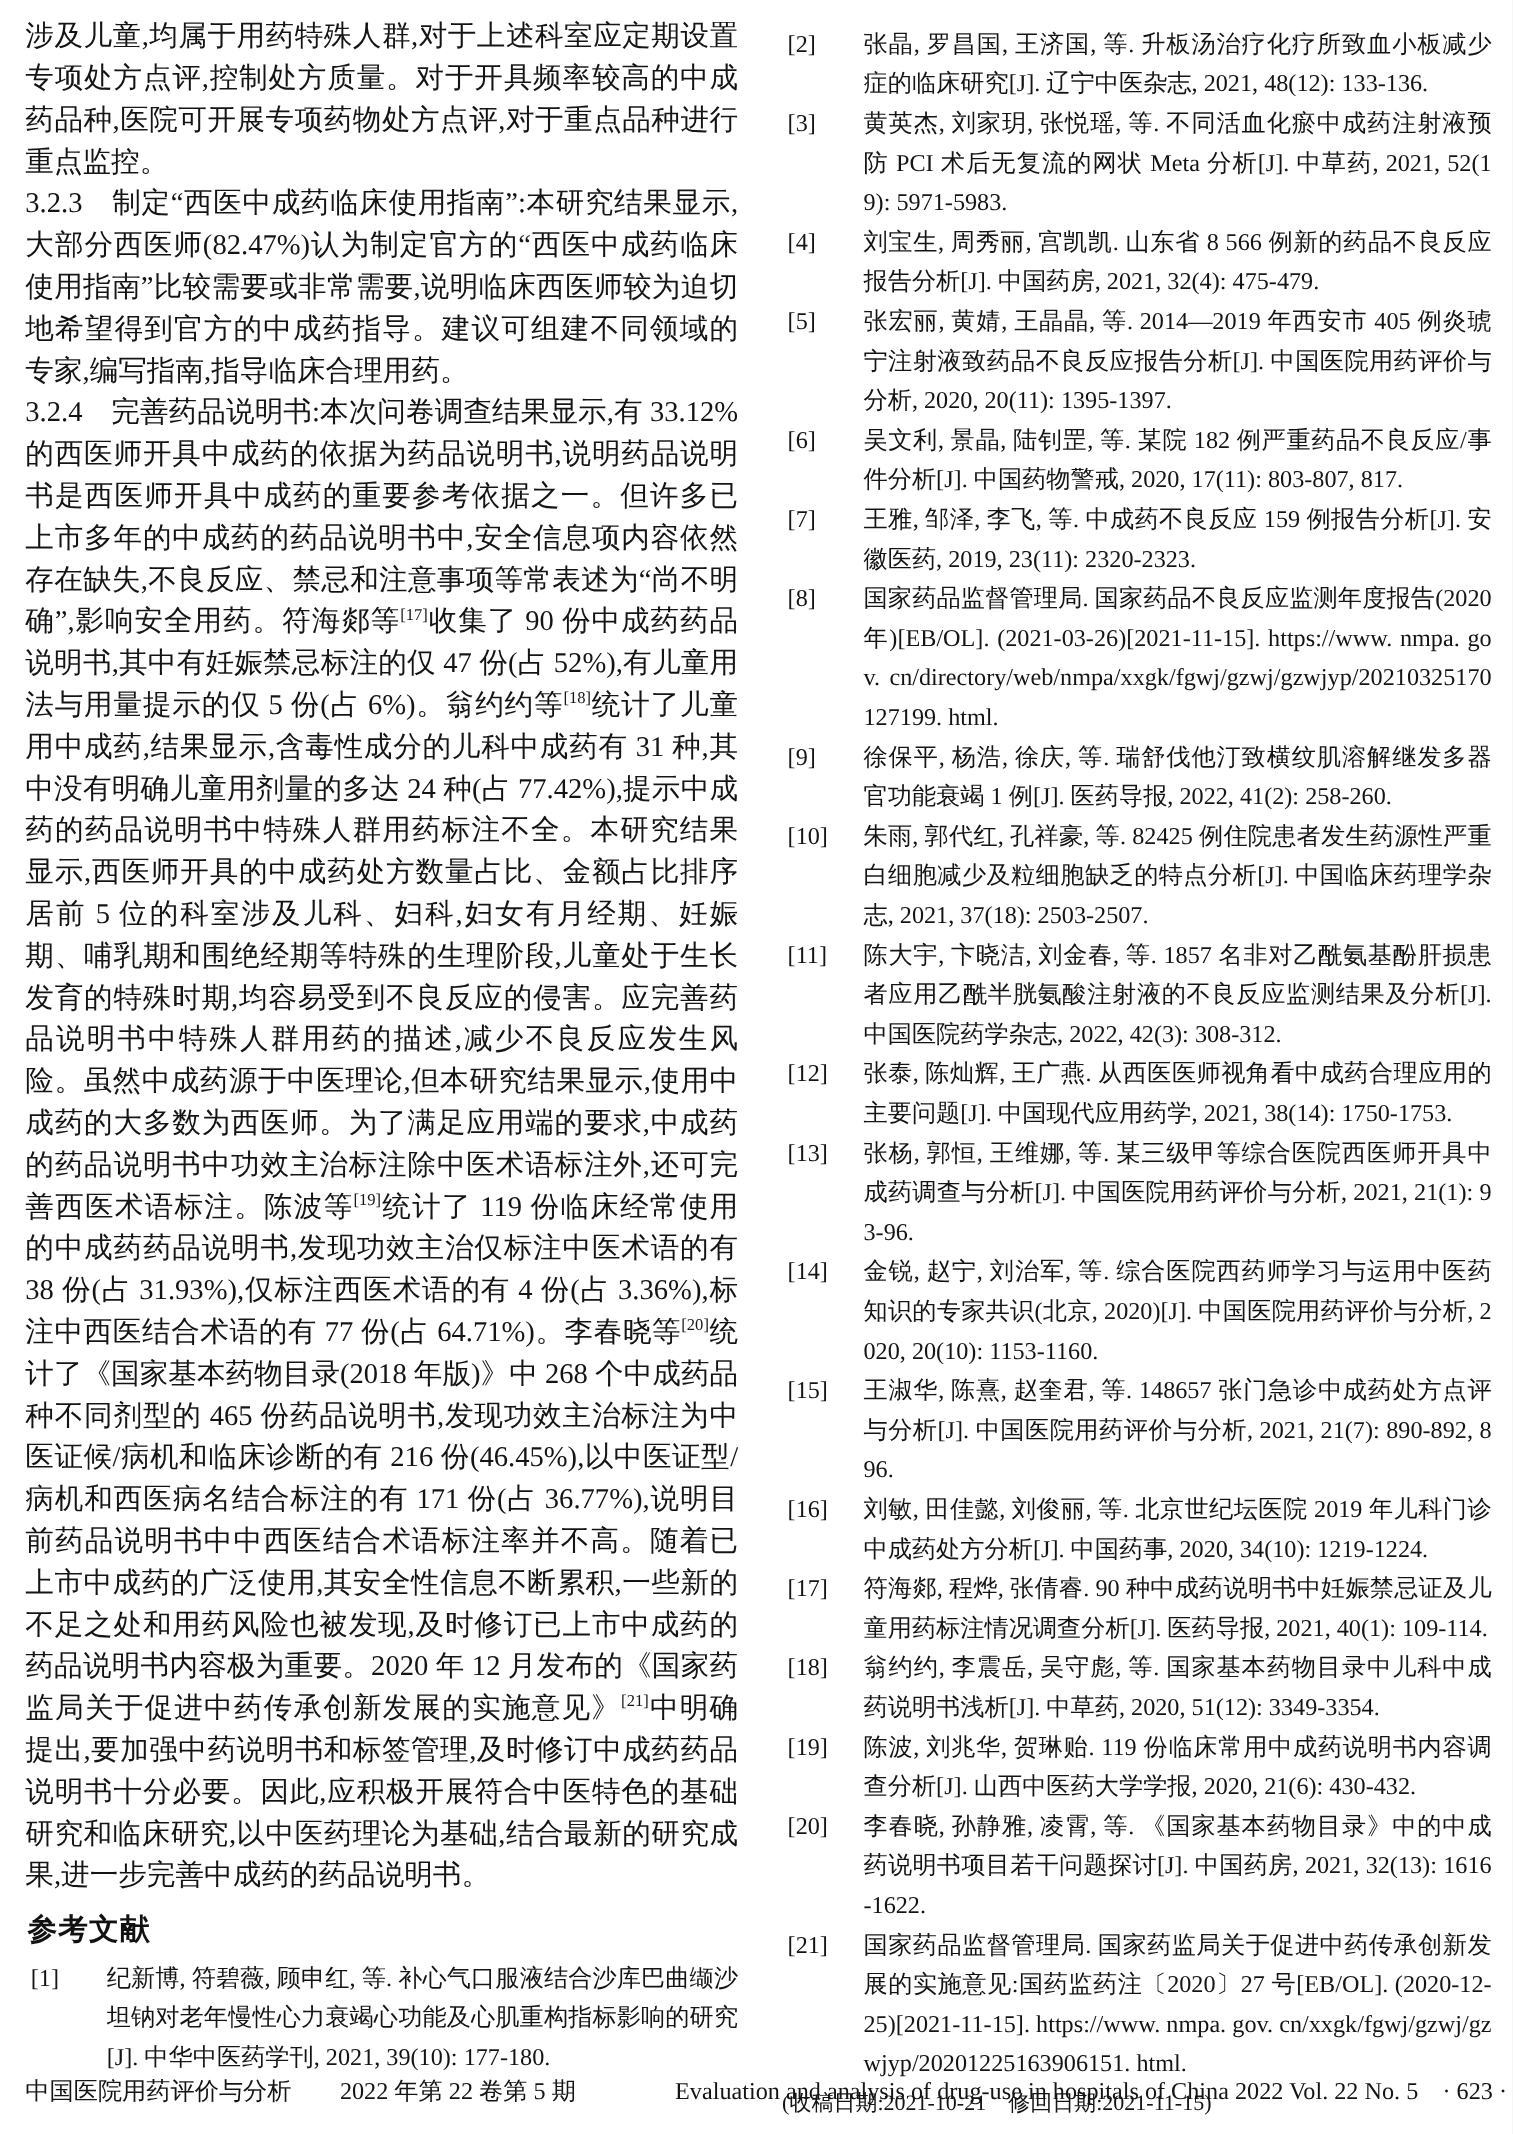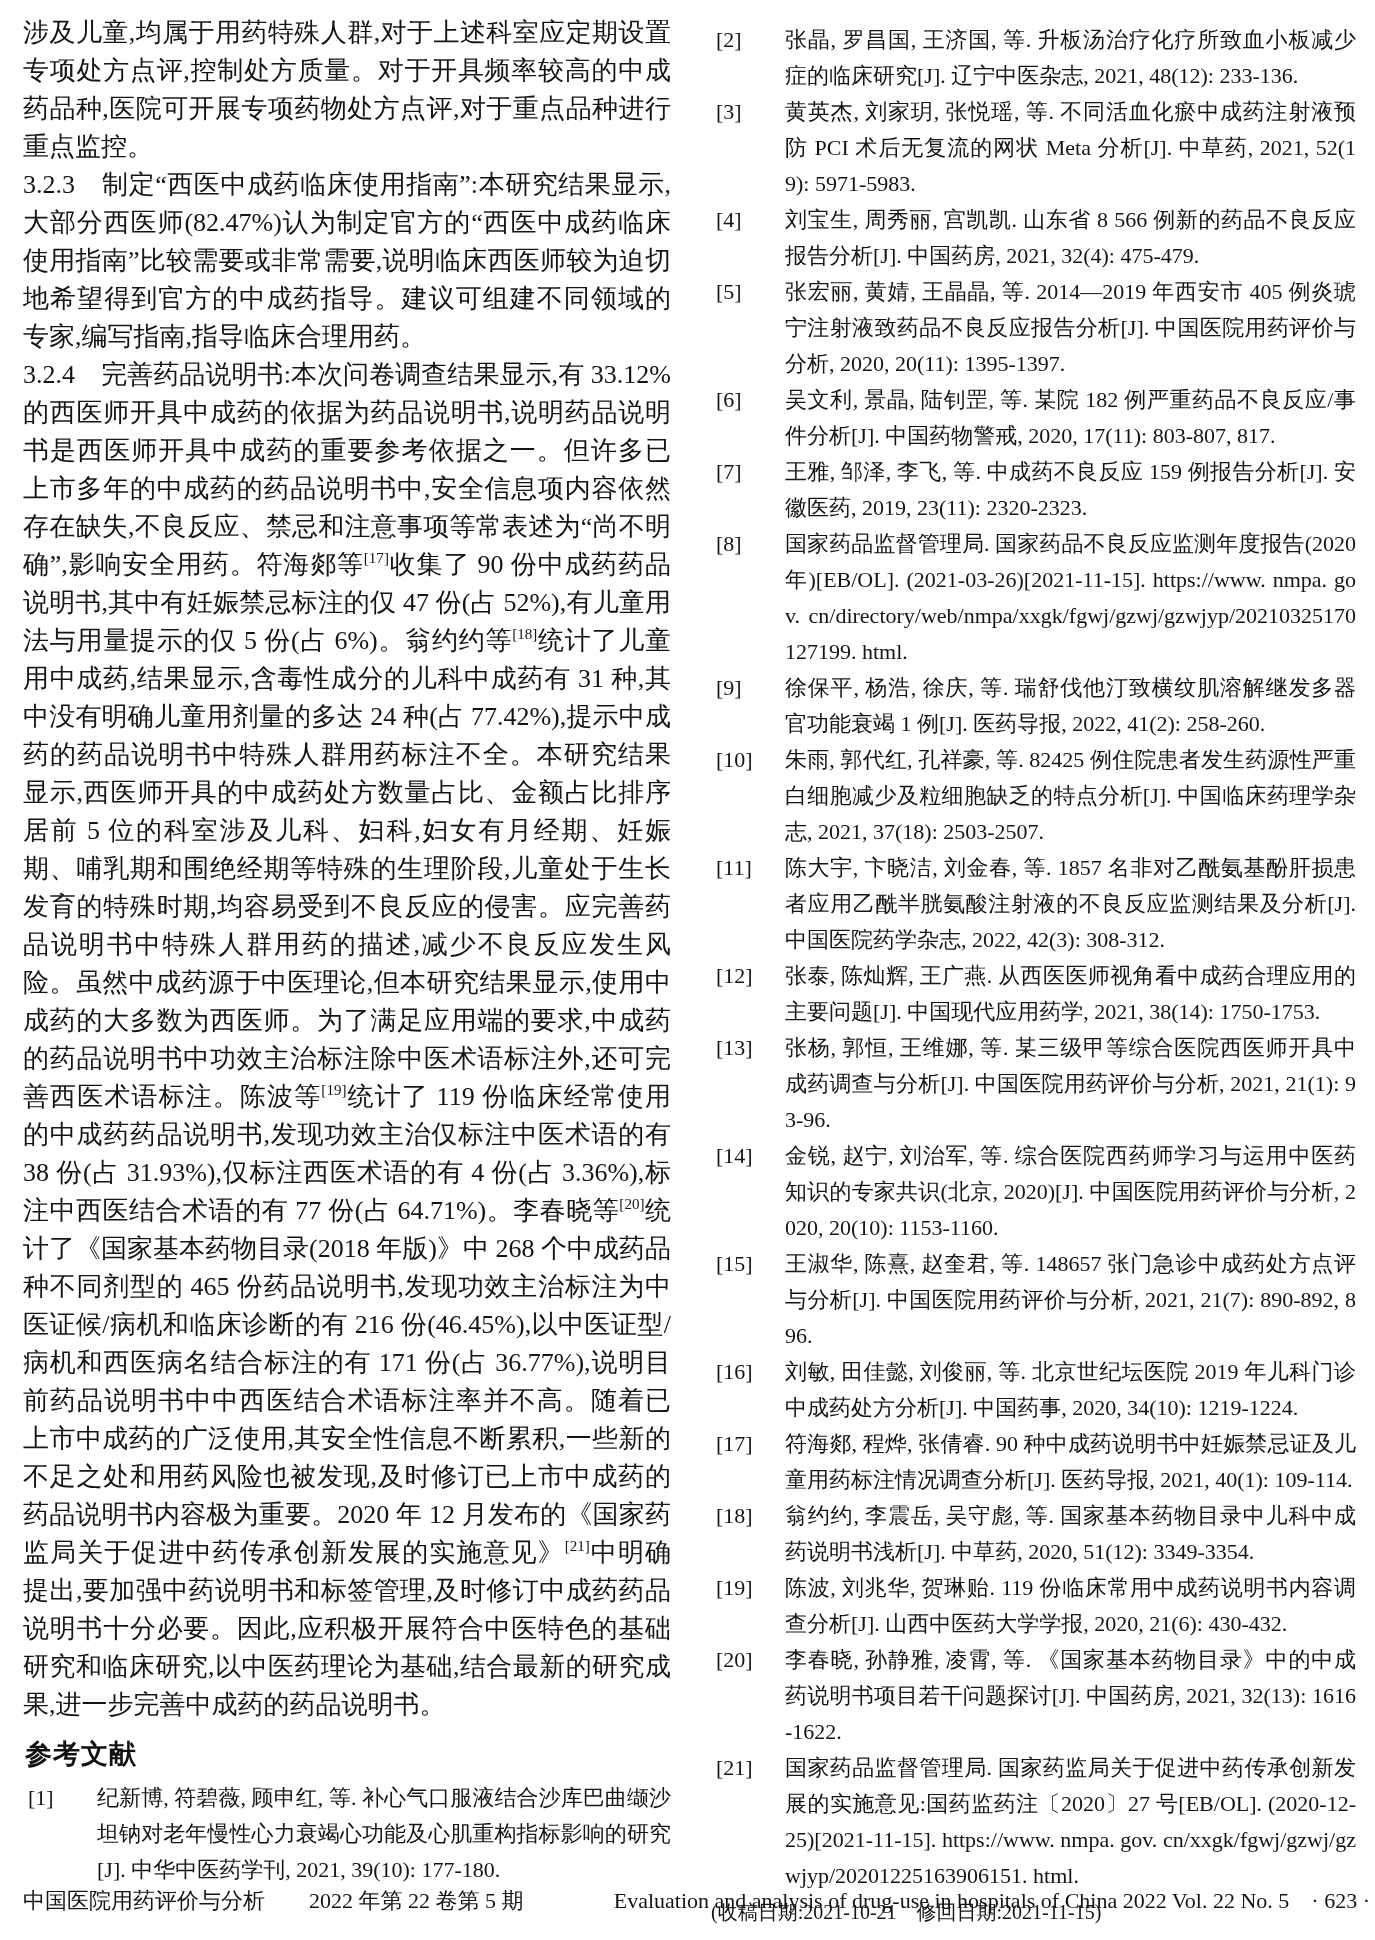--- a/index.html
+++ b/index.html
@@ -93,21 +93,21 @@
     <span class="ref-num">[1]</span>
     <span class="ref-text">纪新博, 符碧薇, 顾申红, 等. 补心气口服液结合沙库巴曲缬沙坦钠对老年慢性心力衰竭心功能及心肌重构指标影响的研究[J]. 中华中医药学刊, 2021, 39(10): 177-180.</span>
   </div>
 </div>
   </div>
 
   <div class="col col-right">
     <div id="refs-right">
   <div class="ref">
     <span class="ref-num">[2]</span>
-    <span class="ref-text">张晶, 罗昌国, 王济国, 等. 升板汤治疗化疗所致血小板减少症的临床研究[J]. 辽宁中医杂志, 2021, 48(12): 233-136.</span>
+    <span class="ref-text">张晶, 罗昌国, 王济国, 等. 升板汤治疗化疗所致血小板减少症的临床研究[J]. 辽宁中医杂志, 2021, 48(12): 133-136.</span>
   </div>
 
   <div class="ref">
     <span class="ref-num">[3]</span>
     <span class="ref-text">黄英杰, 刘家玥, 张悦瑶, 等. 不同活血化瘀中成药注射液预防 PCI 术后无复流的网状 Meta 分析[J]. 中草药, 2021, 52(19): 5971-5983.</span>
   </div>
 
   <div class="ref">
     <span class="ref-num">[4]</span>
     <span class="ref-text">刘宝生, 周秀丽, 宫凯凯. 山东省 8 566 例新的药品不良反应报告分析[J]. 中国药房, 2021, 32(4): 475-479.</span>

